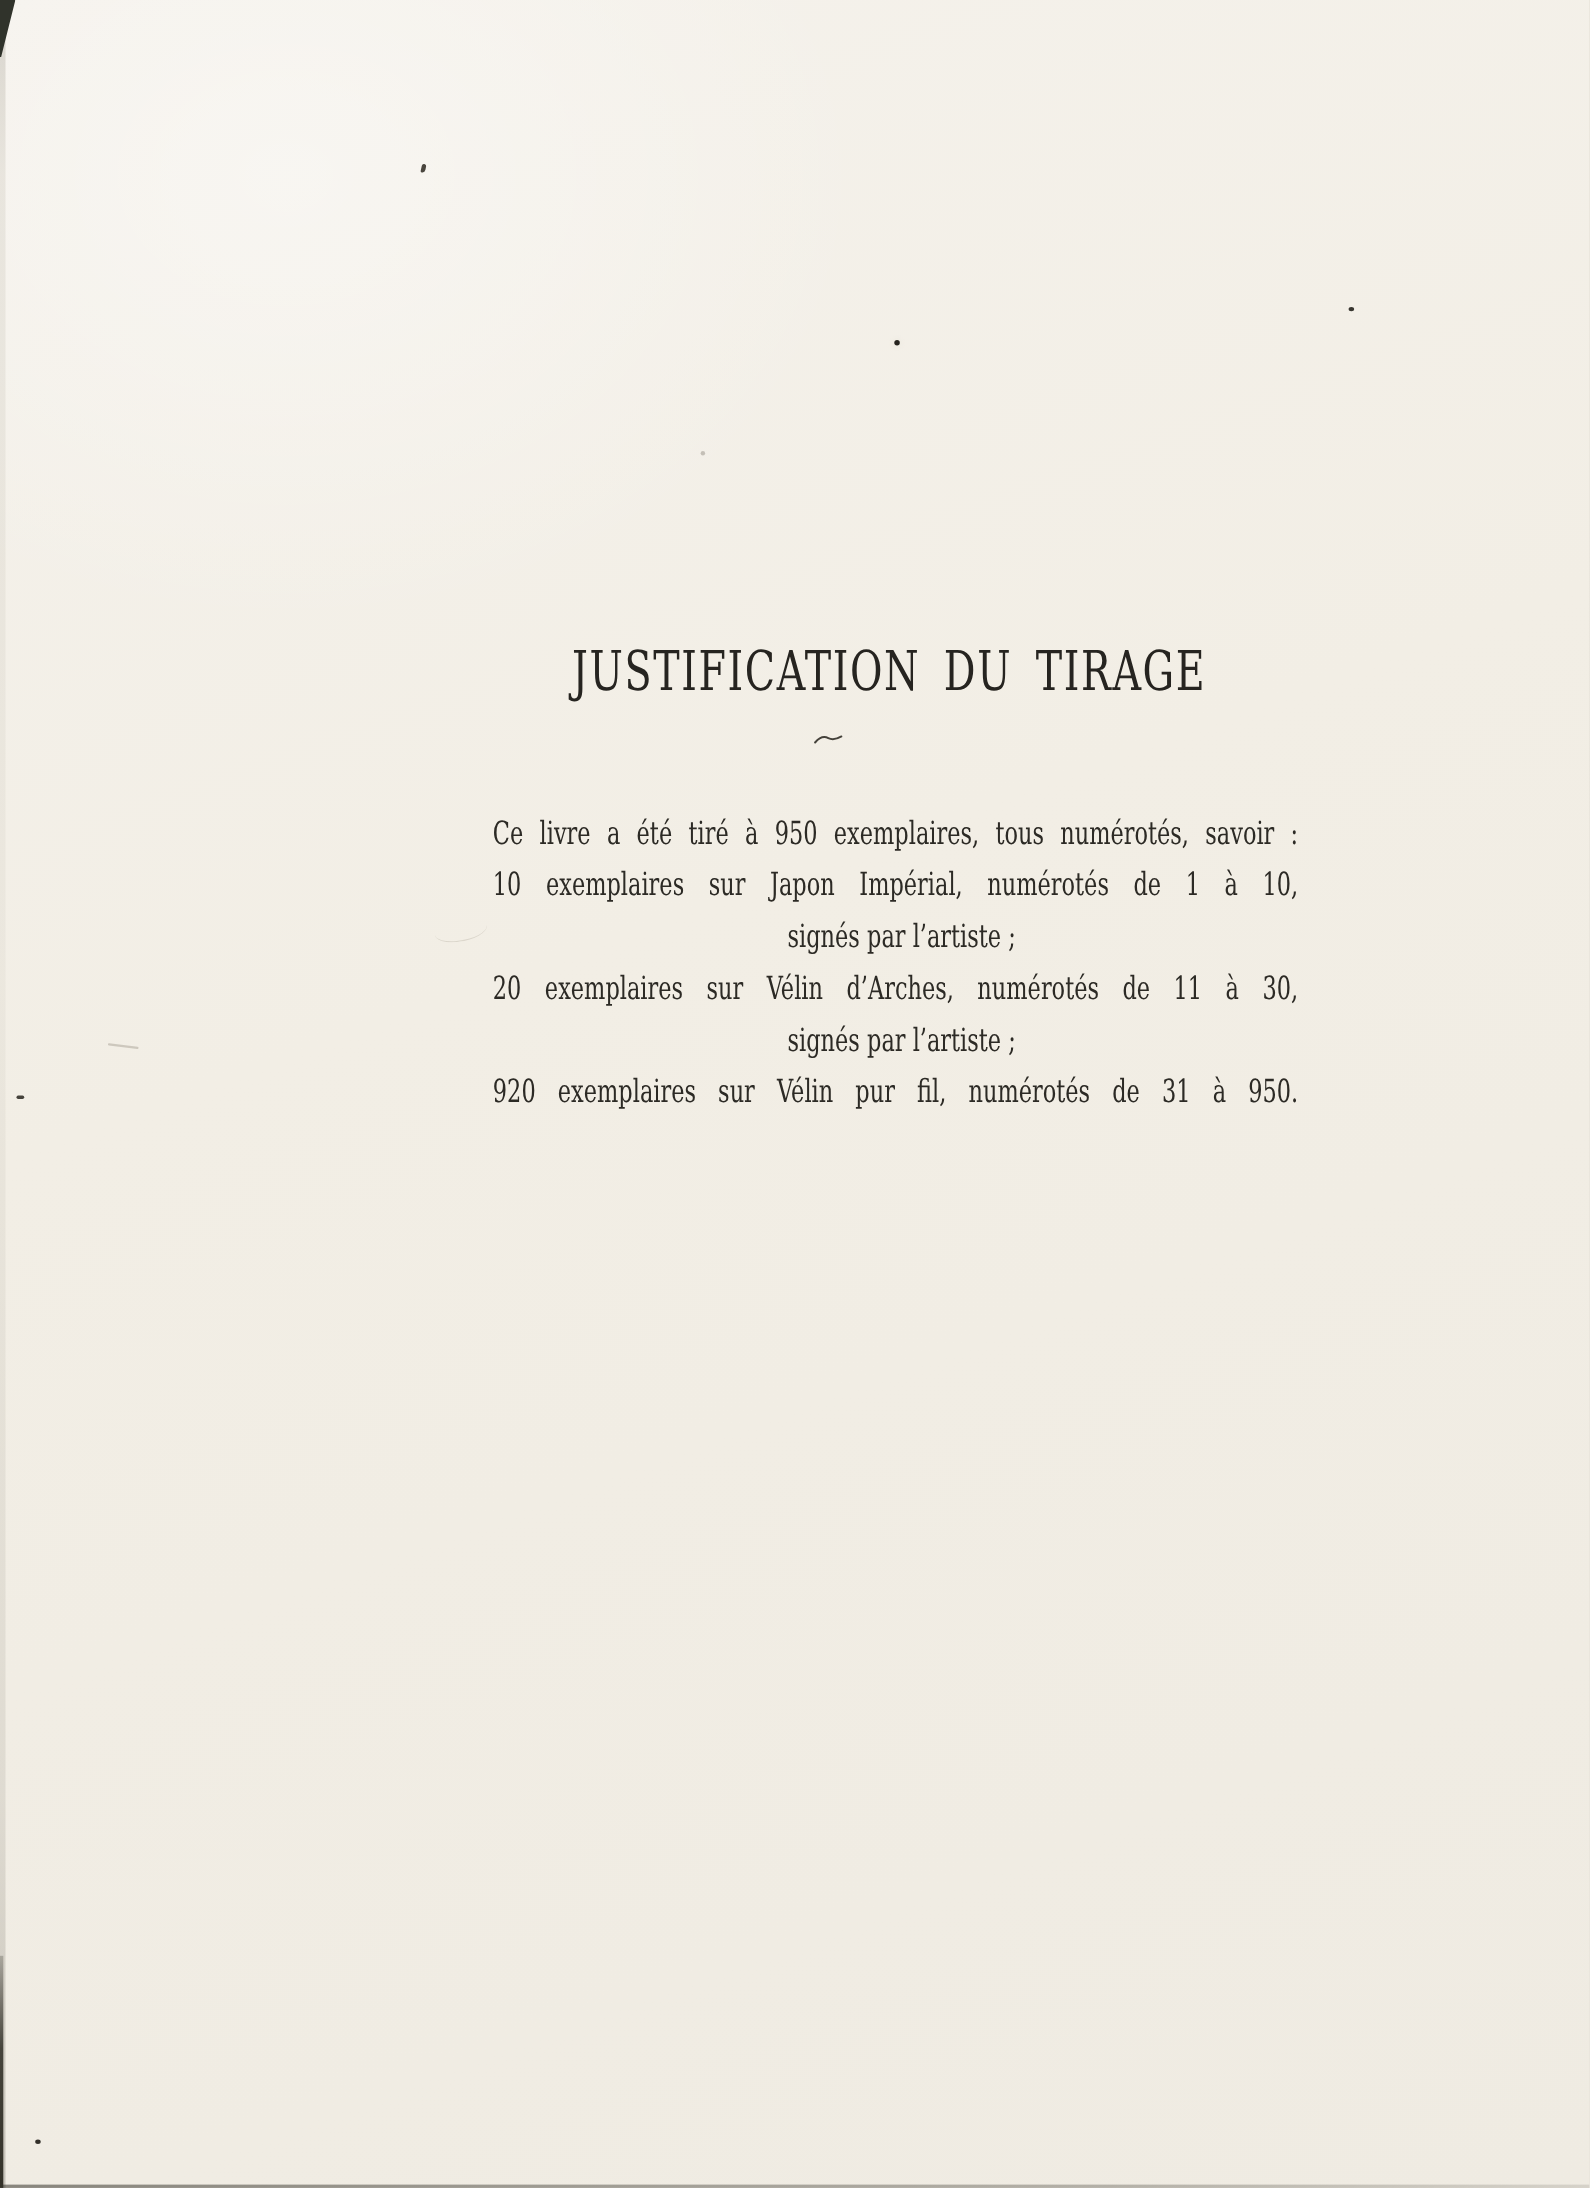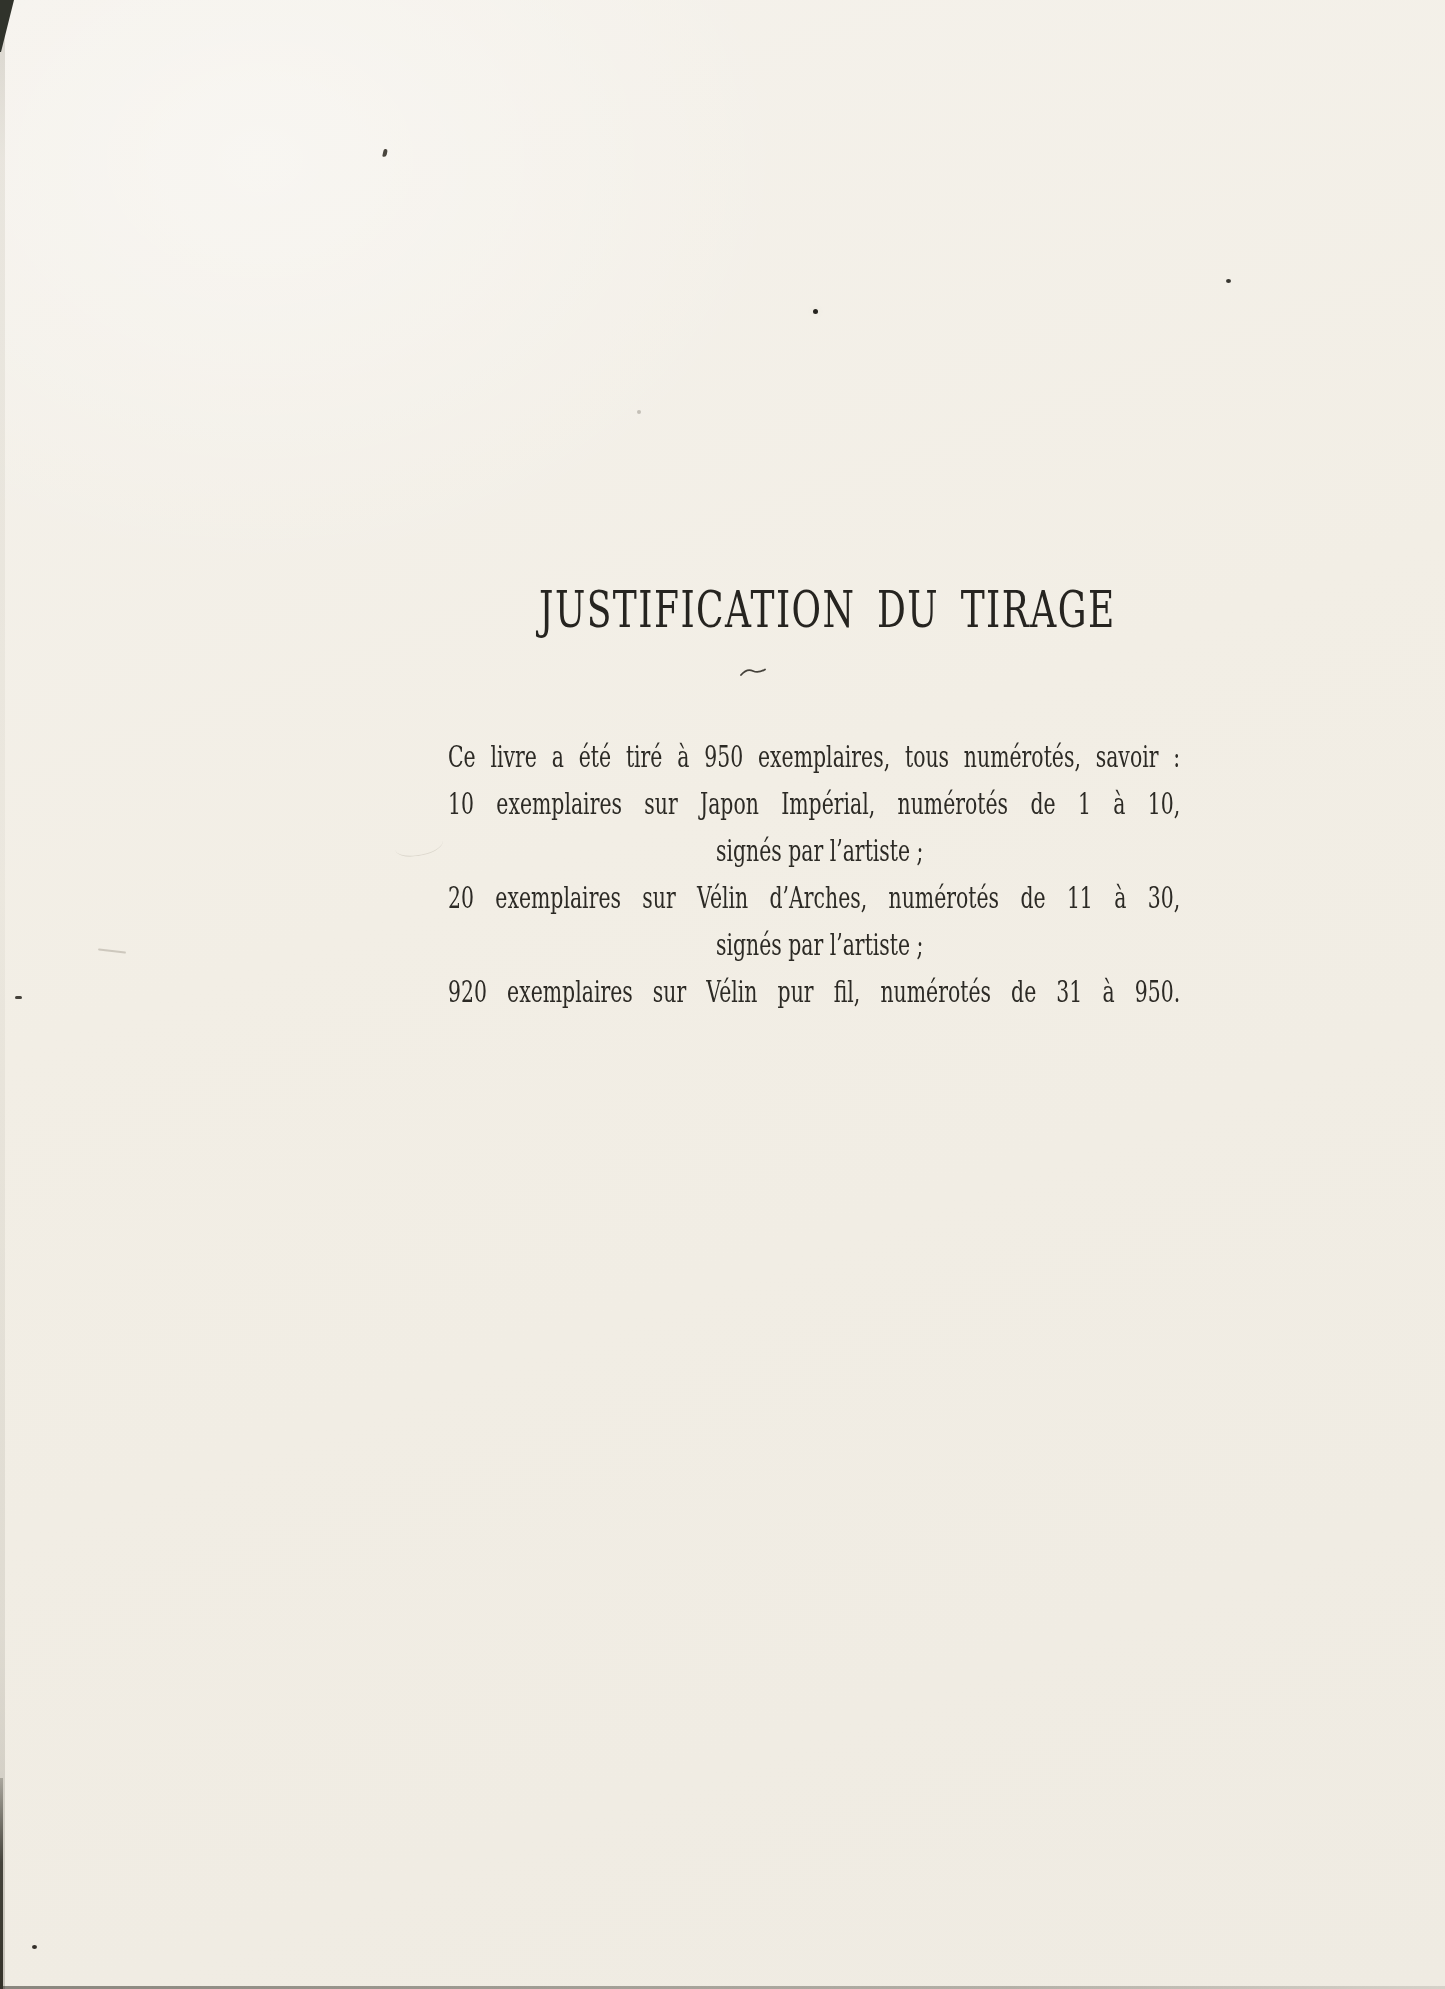--- a/index.html
+++ b/index.html
@@ -37,21 +37,21 @@
     background: linear-gradient(180deg, rgba(90,87,78,0.35), #46443c 40%, #343229);
   }
   .edge-bottom {
     position: absolute; left: 0; bottom: 0; width: 100%; height: 3px;
     background: linear-gradient(90deg, rgba(52,50,42,0.55), rgba(70,67,58,0.35) 70%, rgba(70,67,58,0.15));
   }
 
   
   .title-wrap {
     position: absolute; left: 408px; top: 582px; width: 820px;
-    text-align: right;
+    text-align: left;
     font-size: 50px; line-height: 56px;
     font-weight: normal; margin: 0;
   }
   .title-inner {
     display: inline-block;
     white-space: nowrap;
     letter-spacing: 2px;
     word-spacing: 12px;
     transform: scaleX(0.72);
     transform-origin: center top;

